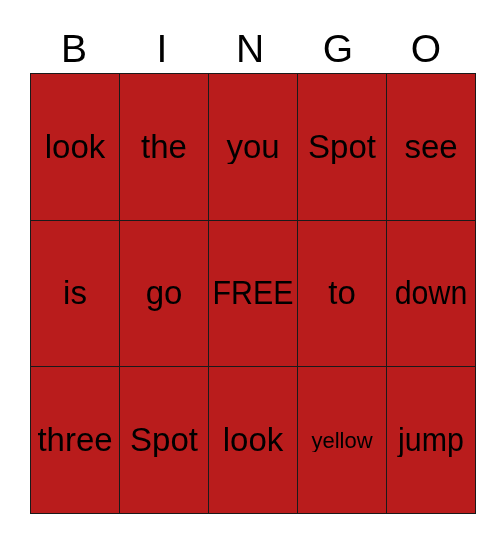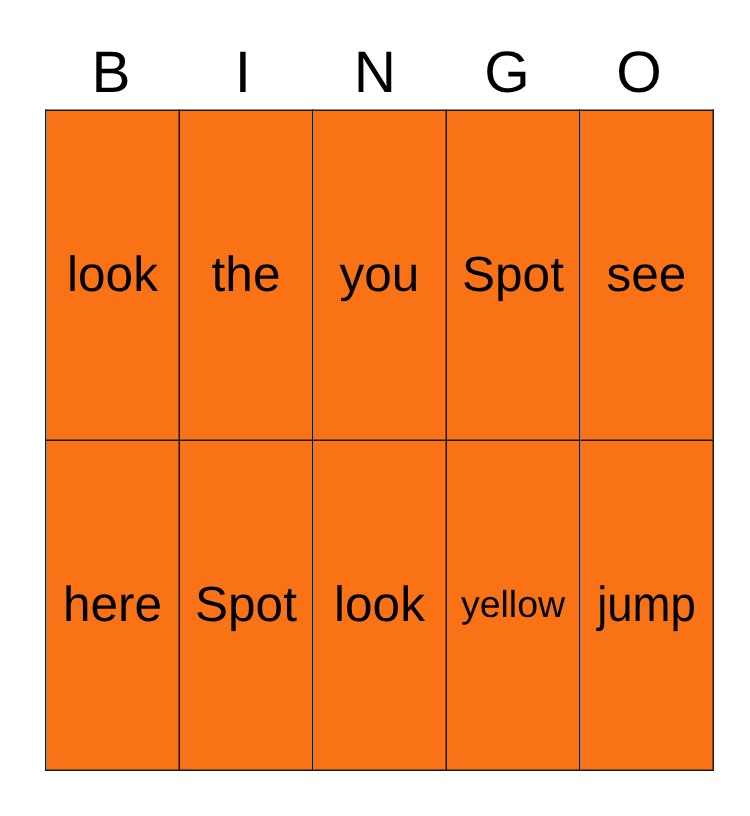--- a/index.html
+++ b/index.html
@@ -62,41 +62,41 @@
     height: 88.2px;
   }
   .bingo-cell {
     width: 88px;
     height: 88.2px;
     border: 1px solid #1a1a1a;
     padding: 0;
     margin: 0;
     text-align: center;
     vertical-align: middle;
-    background: #f97316;
+    background: #b91c1c;
     overflow: hidden;
   }
   .cell-text {
     display: block;
     width: 88px;
     font-size: 33px;
     line-height: 1.05;
     color: #000000;
     white-space: nowrap;
     overflow: hidden;
     text-align: center;
   }
   
   .cell-text.fit-5 {
     font-size: 33px;
     transform: scaleX(0.92);
     transform-origin: center center;
   }
   .cell-text.fit-6 {
-    font-size: 25px;
+    font-size: 22px;
   }
 </style>
 </head>
 <body>
 
 <div id="bingo-card">
 
   <div id="header-row">
     <div class="header-cell">B</div>
     <div class="header-cell">I</div>
@@ -119,21 +119,38 @@
           </td>
         <td class="bingo-cell">
             <span class="cell-text">Spot</span>
           </td>
         <td class="bingo-cell">
             <span class="cell-text">see</span>
           </td>
       </tr>
       <tr>
         <td class="bingo-cell">
-            <span class="cell-text">here</span>
+            <span class="cell-text">is</span>
+          </td>
+        <td class="bingo-cell">
+            <span class="cell-text">go</span>
+          </td>
+        <td class="bingo-cell">
+            <span class="cell-text fit-5">FREE</span>
+          </td>
+        <td class="bingo-cell">
+            <span class="cell-text">to</span>
+          </td>
+        <td class="bingo-cell">
+            <span class="cell-text fit-5">down</span>
+          </td>
+      </tr>
+      <tr>
+        <td class="bingo-cell">
+            <span class="cell-text">three</span>
           </td>
         <td class="bingo-cell">
             <span class="cell-text">Spot</span>
           </td>
         <td class="bingo-cell">
             <span class="cell-text">look</span>
           </td>
         <td class="bingo-cell">
             <span class="cell-text fit-6">yellow</span>
           </td>

